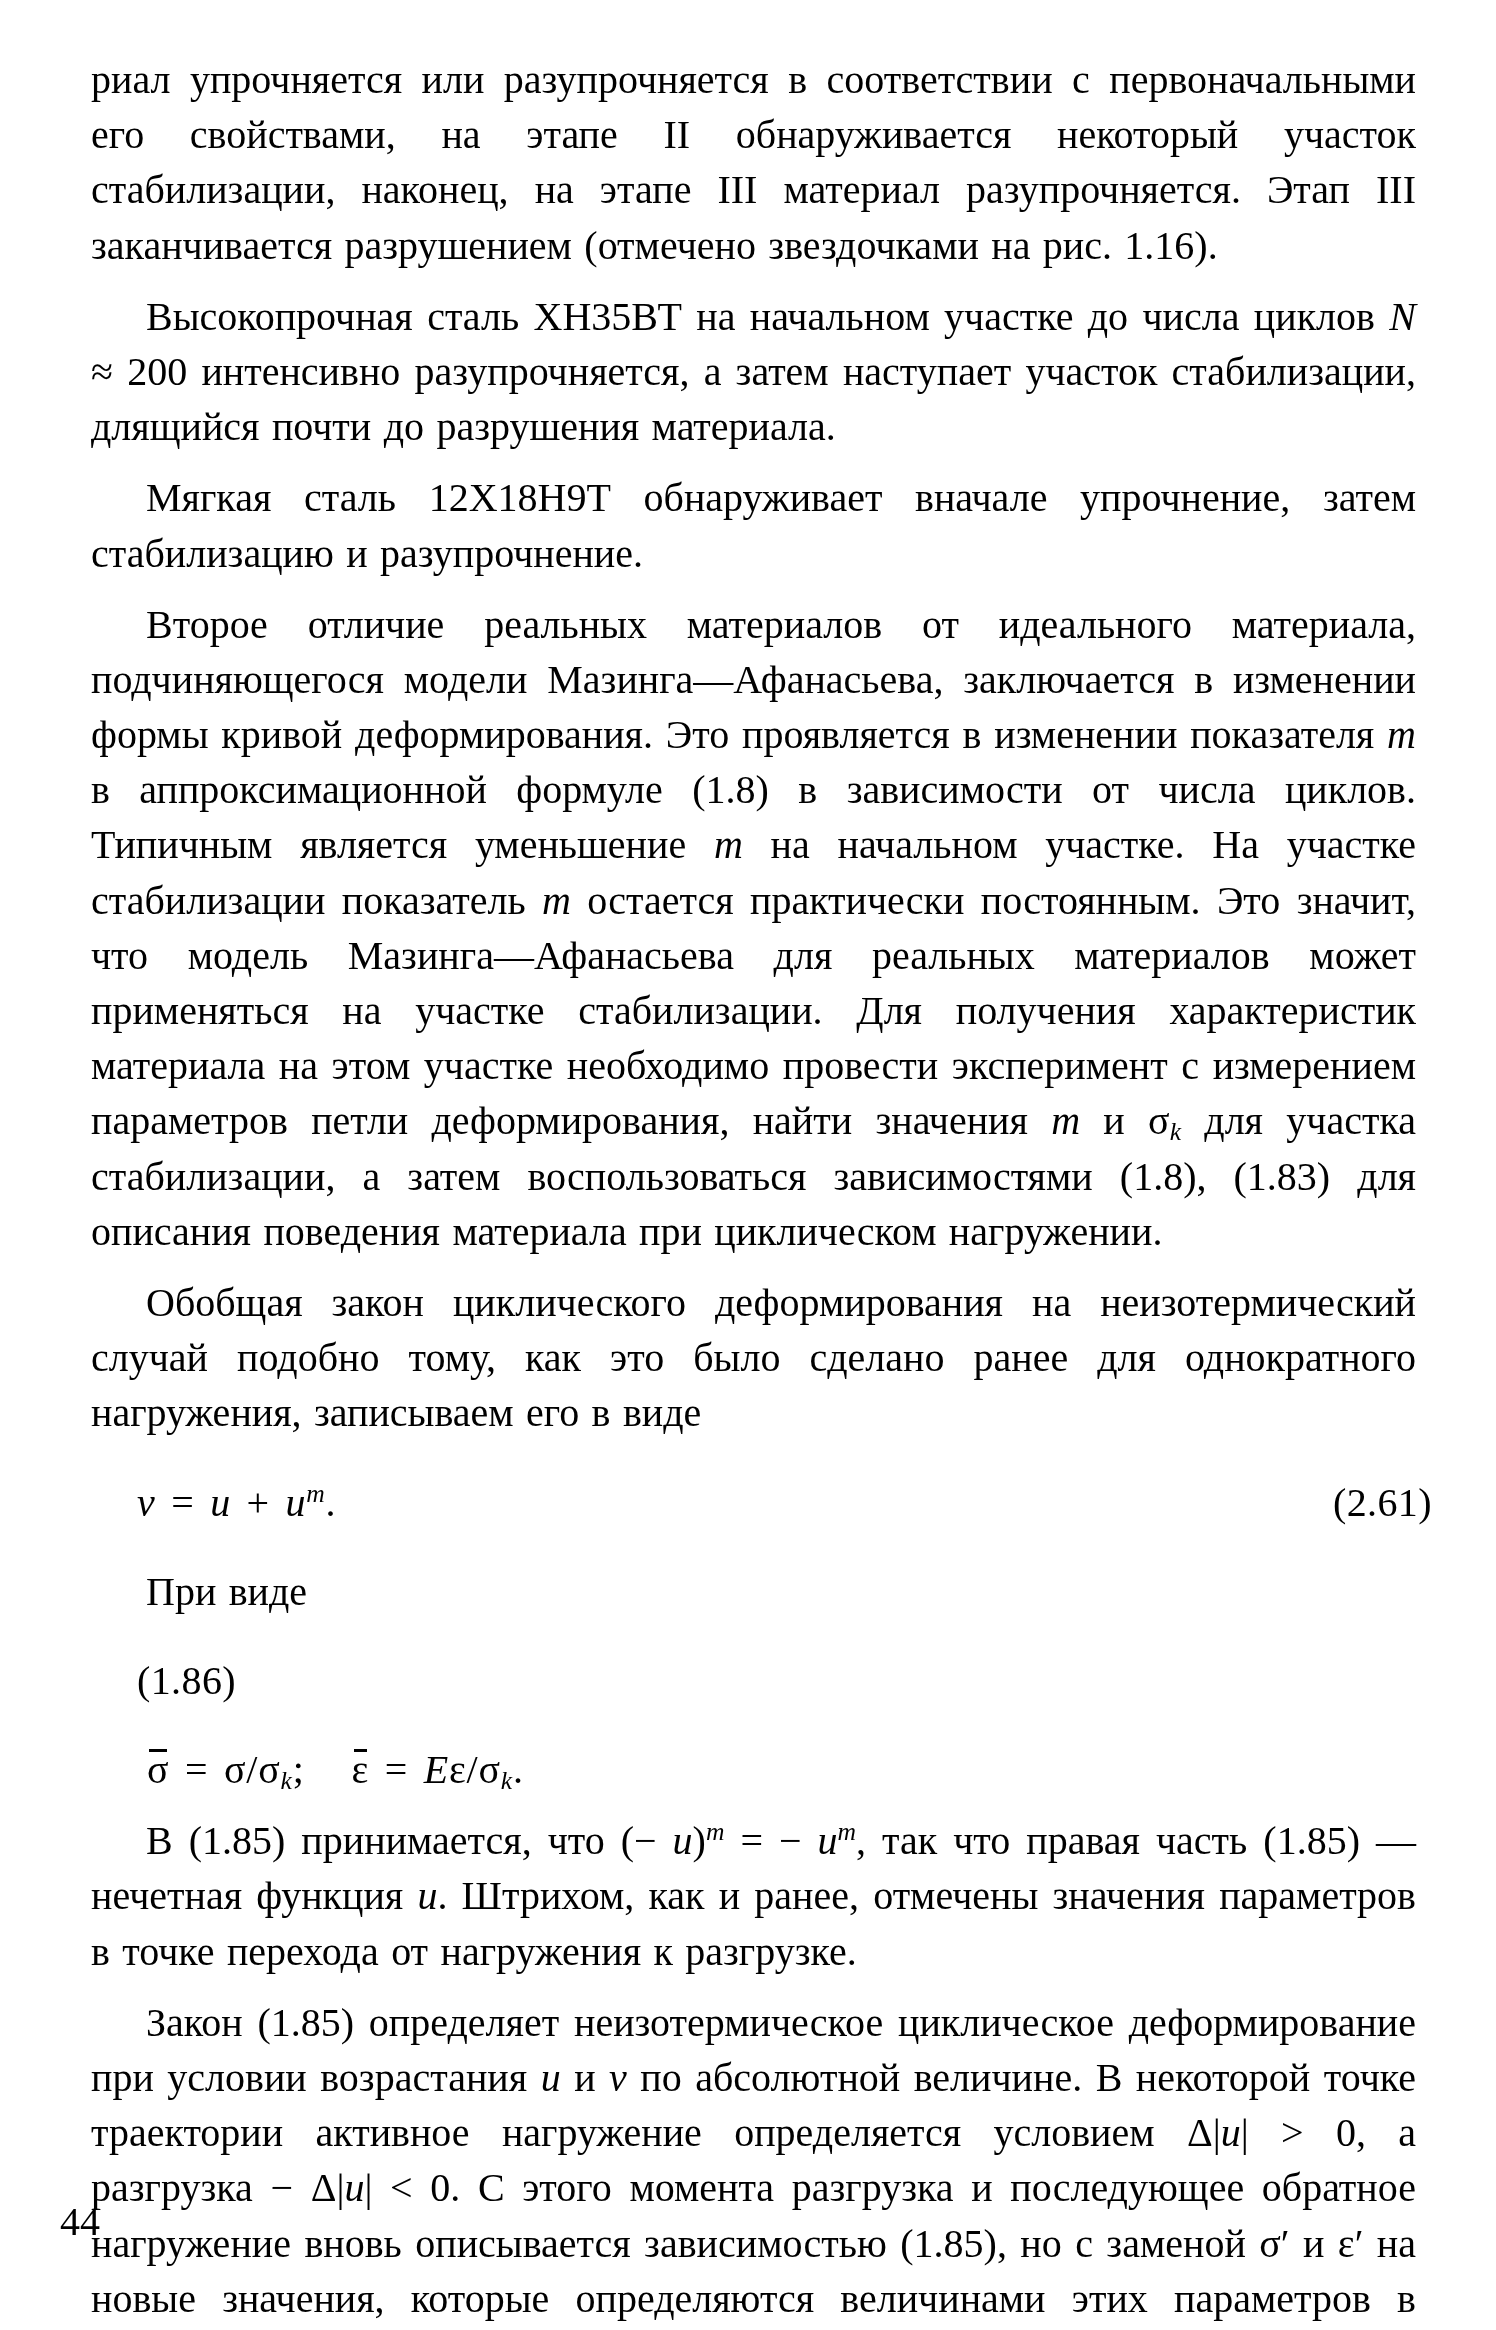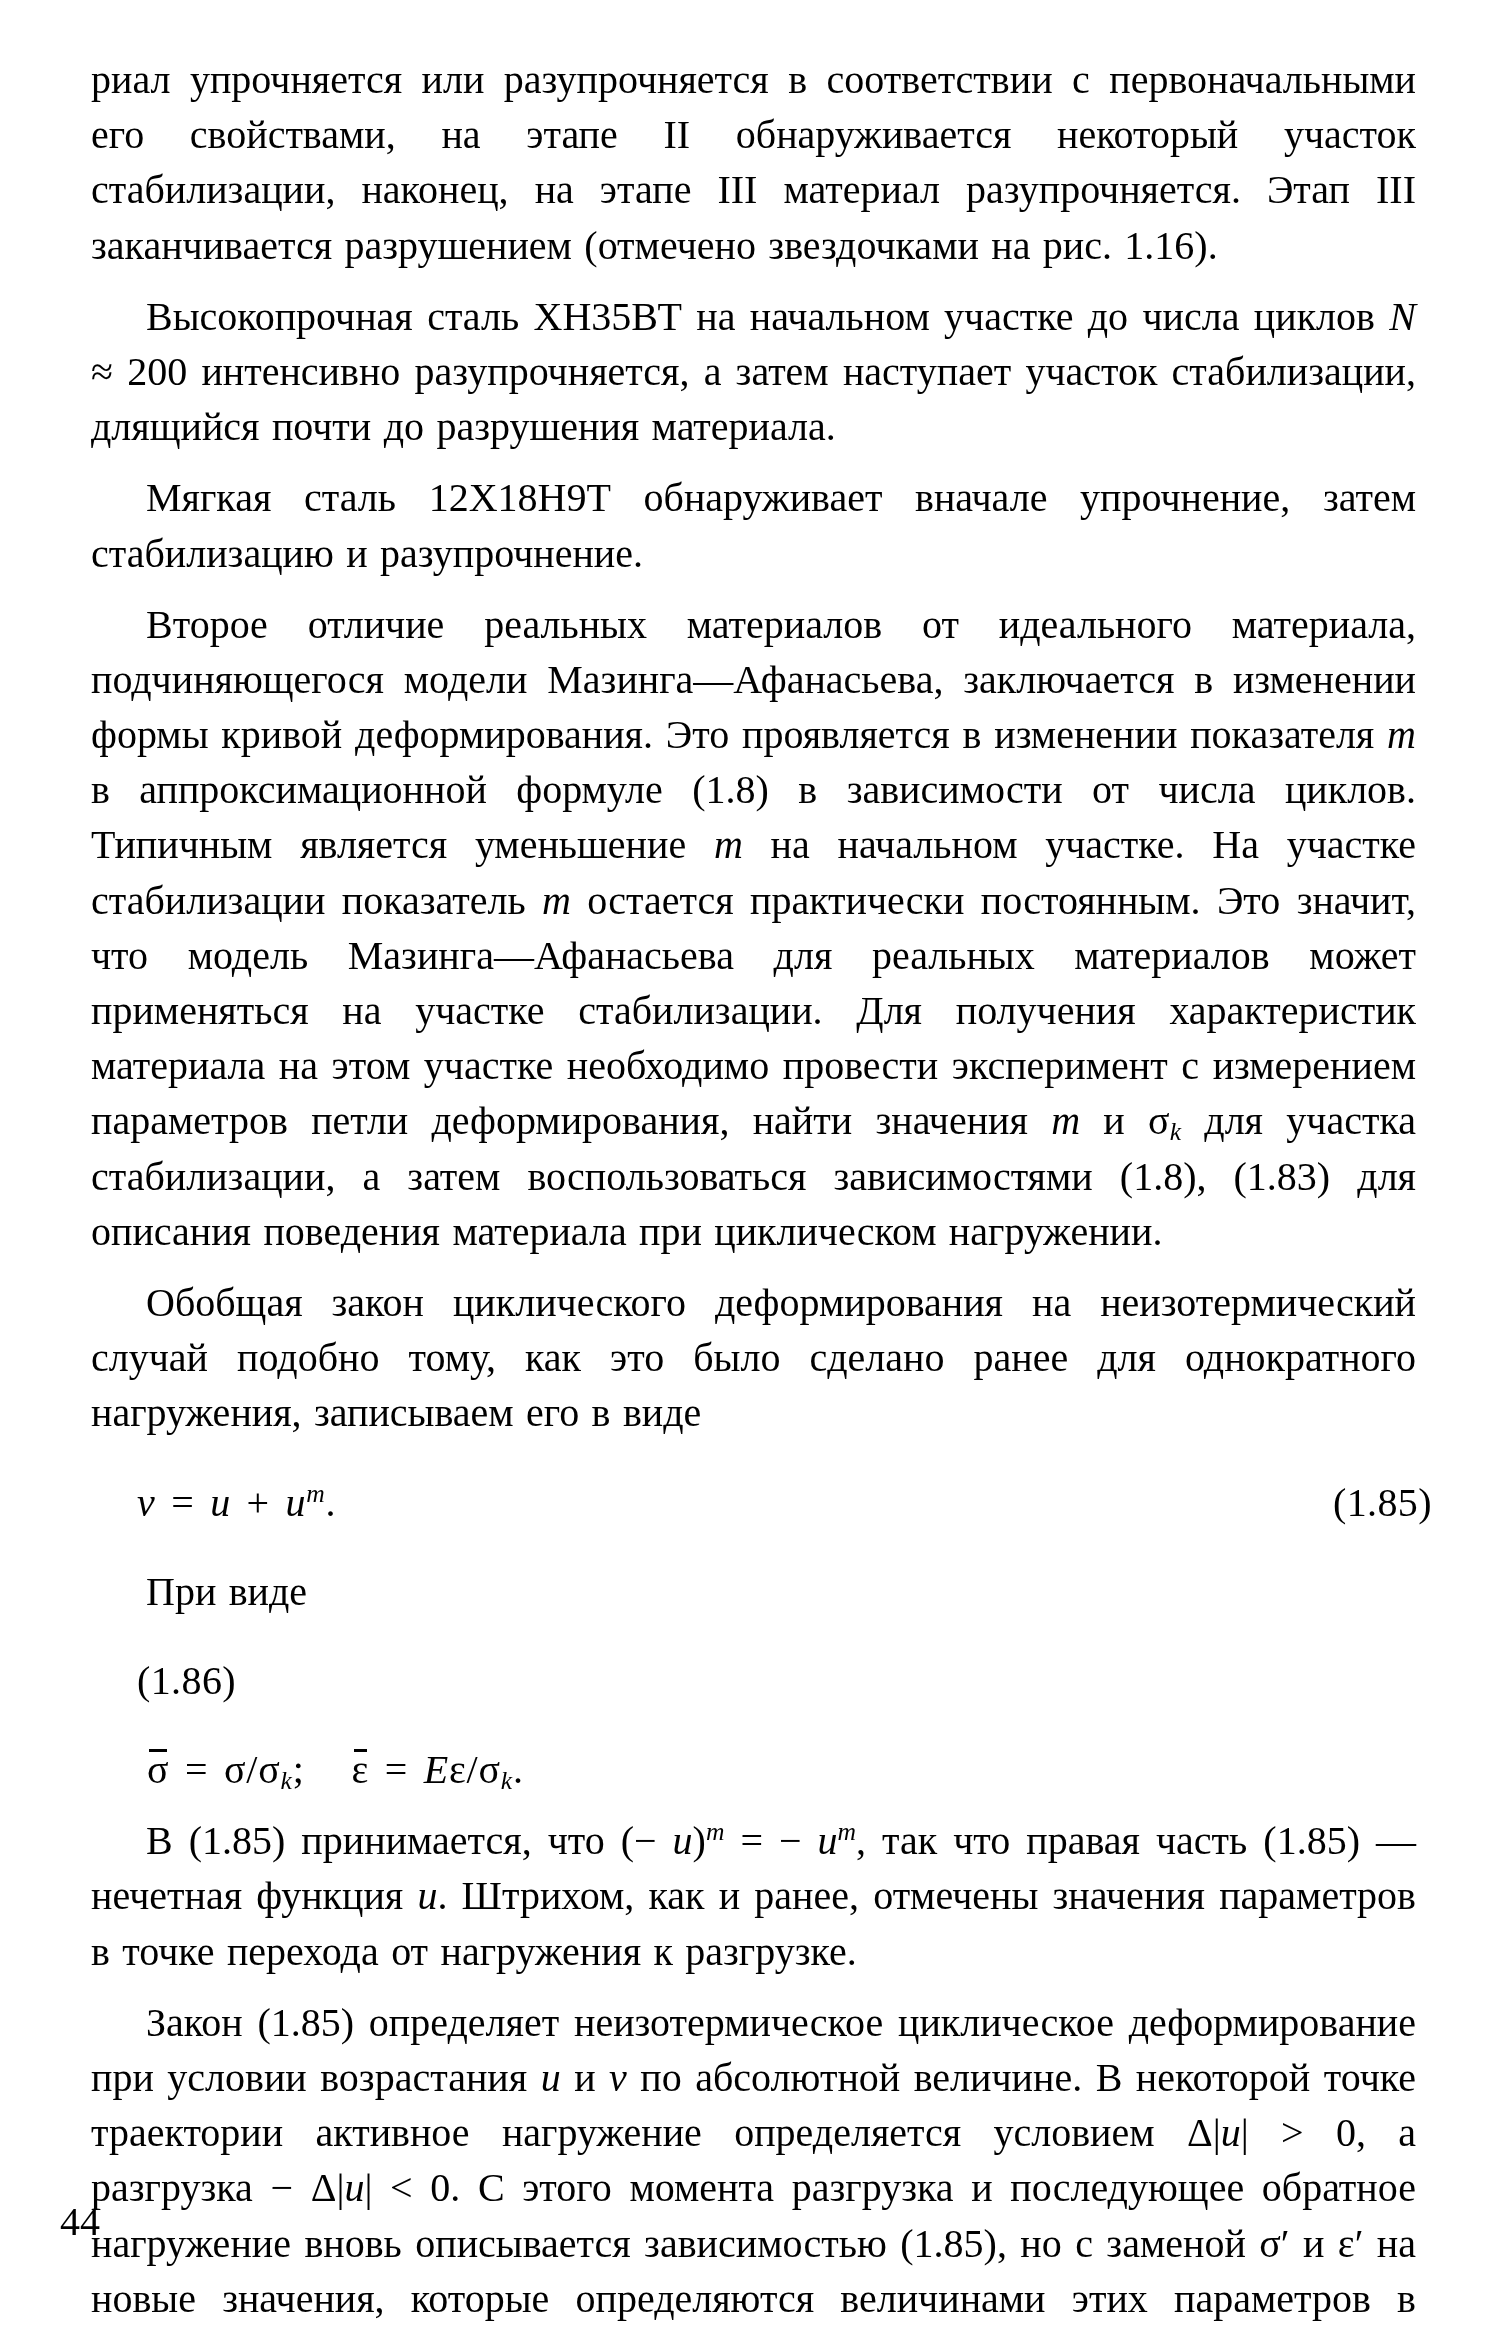--- a/index.html
+++ b/index.html
@@ -96,21 +96,21 @@
     <p class="para"><span>Высокопрочная сталь ХН35ВТ на начальном участке до числа циклов </span><span style="font-style: italic;">N</span><span> ≈ 200 интенсивно разупрочняется, а затем наступает участок стабилизации, длящийся почти до разрушения материала.</span></p>
 
     <p class="para"><span>Мягкая сталь 12Х18Н9Т обнаруживает вначале упрочнение, затем стабилизацию и разупрочнение.</span></p>
 
     <p class="para"><span>Второе отличие реальных материалов от идеального материала, подчиняющегося модели Мазинга—Афанасьева, заключается в изменении формы кривой деформирования. Это проявляется в изменении показателя </span><span style="font-style: italic;">m</span><span> в аппроксимационной формуле (1.8) в зависимости от числа циклов. Типичным является уменьшение </span><span style="font-style: italic;">m</span><span> на начальном участке. На участке стабилизации показатель </span><span style="font-style: italic;">m</span><span> остается практически постоянным. Это значит, что модель Мазинга—Афанасьева для реальных материалов может применяться на участке стабилизации. Для получения характеристик материала на этом участке необходимо провести эксперимент с измерением параметров петли деформирования, найти значения </span><span style="font-style: italic;">m</span><span> и σ</span><sub style="font-style: italic;">k</sub><span> для участка стабилизации, а затем воспользоваться зависимостями (1.8), (1.83) для описания поведения материала при циклическом нагружении.</span></p>
 
     <p class="para"><span>Обобщая закон циклического деформирования на неизотермический случай подобно тому, как это было сделано ранее для однократного нагружения, записываем его в виде</span></p>
 
     <div class="eq-row">
       <span class="eq-formula"><span style="font-style: italic;">v</span><span> = </span><span style="font-style: italic;">u</span><span> + </span><span style="font-style: italic;">u</span><sup style="font-style: italic;">m</sup><span>.</span></span>
-      <span class="eq-number">(1.85)</span>
+      <span class="eq-number">(2.61)</span>
     </div>
 
     <p class="para"><span>При виде</span></p>
 
     <div class="eq-row">
       <span class="eq-number">(1.86)</span>
     </div>
 
     <div class="eq-row eq-cont">
       <span class="eq-formula"><span class="ov">σ</span><span> = σ/σ</span><sub style="font-style: italic;">k</sub><span>;&nbsp;&nbsp; </span><span class="ov">ε</span><span> = </span><span style="font-style: italic;">E</span><span>ε/σ</span><sub style="font-style: italic;">k</sub><span>.</span></span>

